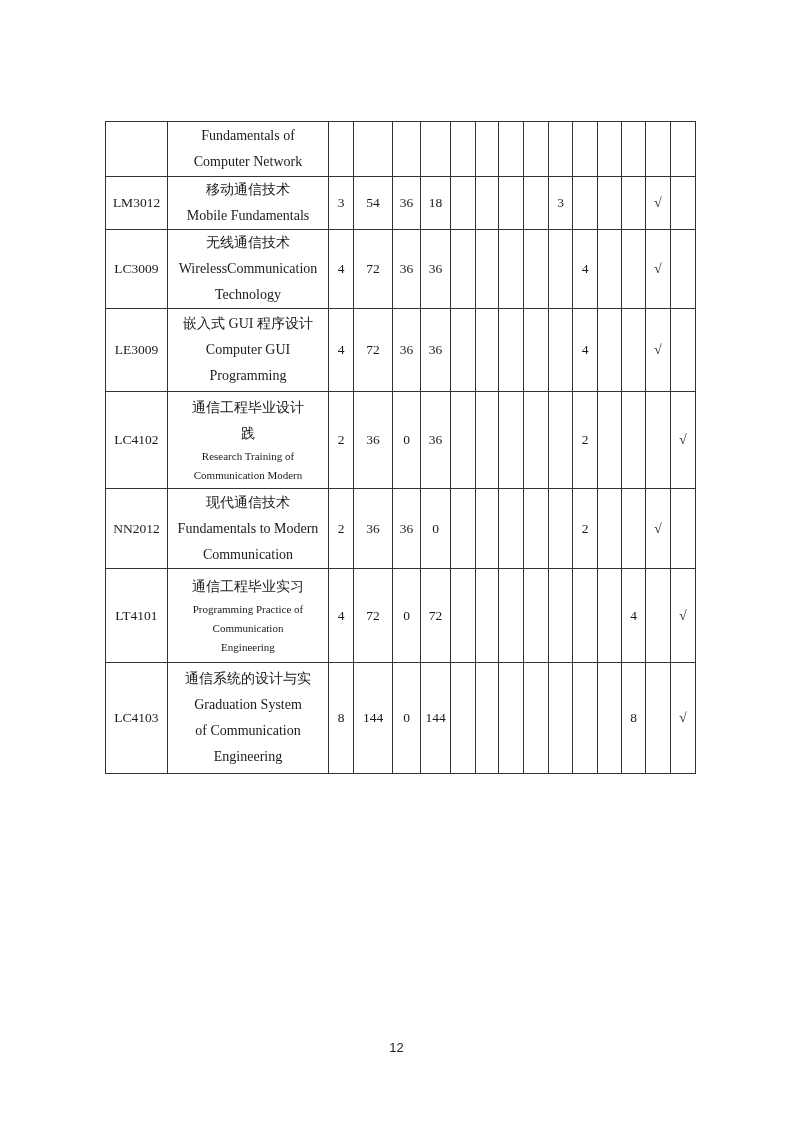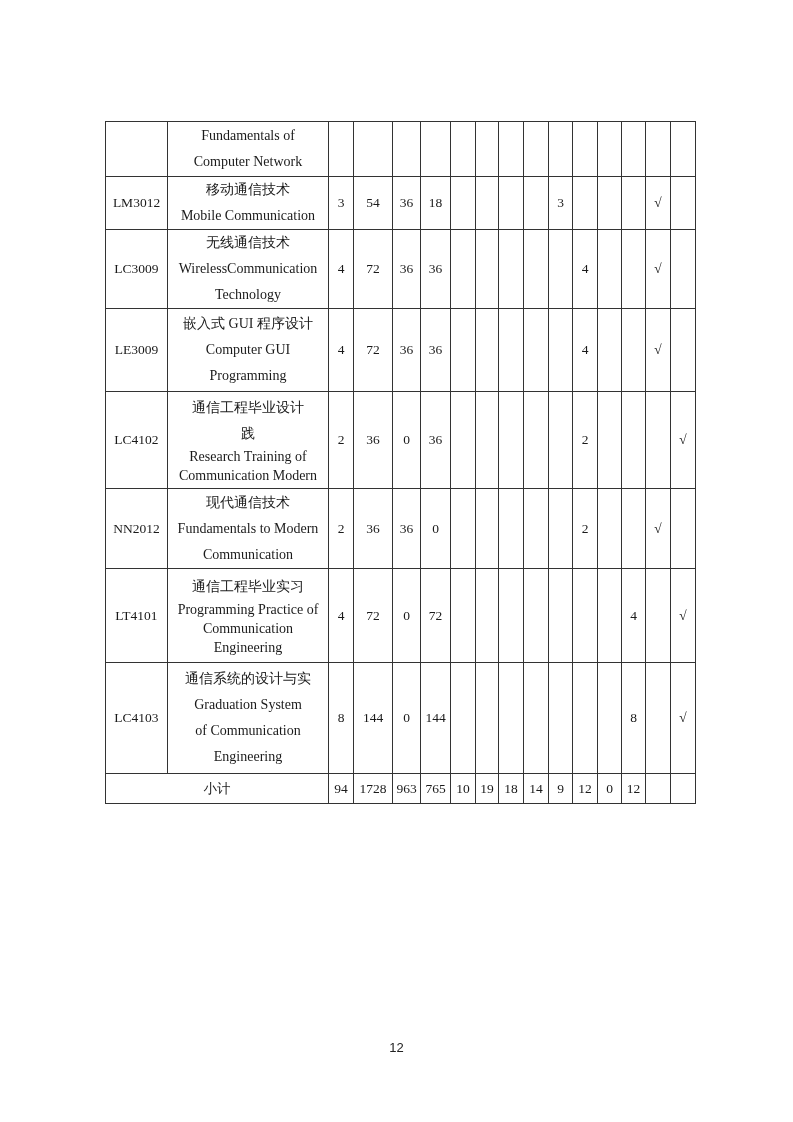--- a/index.html
+++ b/index.html
@@ -37,21 +37,21 @@
   }
   td.name-cell {
     padding: 2px 1px;
   }
   .name-line {
     font-size: 14px;
     line-height: 26px;
     white-space: nowrap;
   }
   .name-line.small {
-    font-size: 14px;
+    font-size: 11px;
     line-height: 19px;
   }
   td.val-cell {
     font-size: 13.5px;
   }
   td.subtotal-label {
     font-size: 14.5px;
   }
   .page-number {
     position: absolute;
@@ -107,21 +107,21 @@
           <td class="val-cell"></td>
           <td class="val-cell"></td>
           <td class="val-cell"></td>
           <td class="val-cell"></td>
           <td class="val-cell"></td>
         </tr>
         <tr style="height: 51px;">
           <td class="code-cell">LM3012</td>
           <td class="name-cell">
             <div class="name-line">移动通信技术</div>
-            <div class="name-line">Mobile Communication</div>
+            <div class="name-line">Mobile Fundamentals</div>
           </td>
           <td class="val-cell">3</td>
           <td class="val-cell">54</td>
           <td class="val-cell">36</td>
           <td class="val-cell">18</td>
           <td class="val-cell"></td>
           <td class="val-cell"></td>
           <td class="val-cell"></td>
           <td class="val-cell"></td>
           <td class="val-cell">3</td>
@@ -259,35 +259,18 @@
           <td class="val-cell"></td>
           <td class="val-cell"></td>
           <td class="val-cell"></td>
           <td class="val-cell"></td>
           <td class="val-cell"></td>
           <td class="val-cell"></td>
           <td class="val-cell">8</td>
           <td class="val-cell"></td>
           <td class="val-cell">√</td>
         </tr>
-        <tr style="height: 30px;">
-          <td colspan="2" class="subtotal-label">小计</td>
-          <td class="val-cell">94</td>
-          <td class="val-cell">1728</td>
-          <td class="val-cell">963</td>
-          <td class="val-cell">765</td>
-          <td class="val-cell">10</td>
-          <td class="val-cell">19</td>
-          <td class="val-cell">18</td>
-          <td class="val-cell">14</td>
-          <td class="val-cell">9</td>
-          <td class="val-cell">12</td>
-          <td class="val-cell">0</td>
-          <td class="val-cell">12</td>
-          <td class="val-cell"></td>
-          <td class="val-cell"></td>
-        </tr>
       </tbody>
   </table>
 
   <div class="page-number">12</div>
 
 </div>
 
 </body></html>

